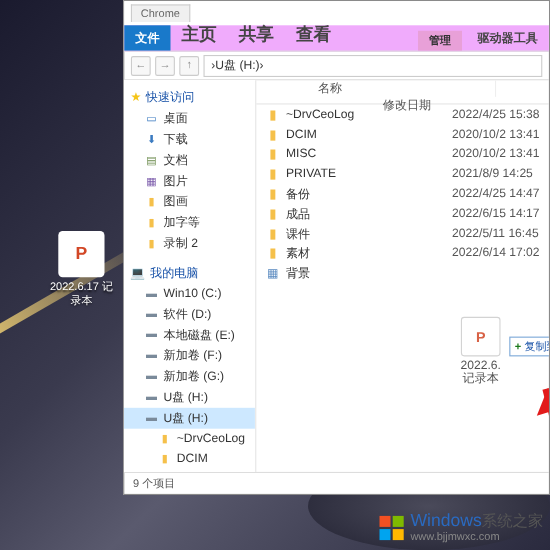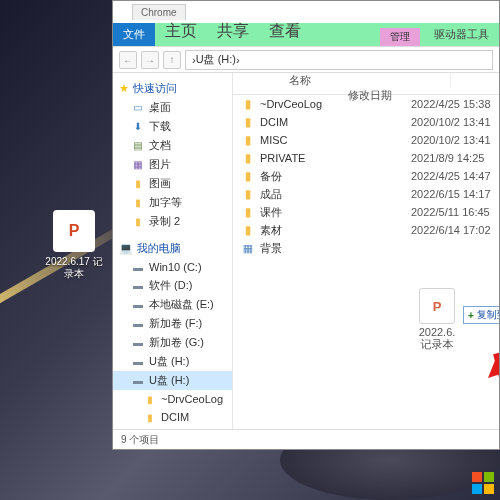--- a/index.html
+++ b/index.html
@@ -9,24 +9,24 @@
 .desktop-bg::before { content: ""; position: absolute; left: -40px; top: 260px; width: 200px; height: 8px; background: linear-gradient(90deg, rgba(255,220,120,0.9), rgba(255,220,120,0)); transform: rotate(-30deg); }
 .desktop-bg::after { content: ""; position: absolute; left: 280px; bottom: 0; width: 220px; height: 80px; background: radial-gradient(ellipse at center, #4a4a5a 0%, #2a2a3a 80%); border-radius: 50%; }
 
 .desktop-icon { position: absolute; left: 44px; top: 210px; width: 60px; text-align: center; color: #fff; font-size: 10px; }
 .desktop-icon .ico { width: 42px; height: 42px; margin: 0 auto 4px; background: #fff; border-radius: 4px; display: flex; align-items: center; justify-content: center; }
 .desktop-icon .ico span { color: #d24726; font-weight: bold; font-size: 16px; }
 .desktop-icon .lbl { text-shadow: 0 1px 2px rgba(0,0,0,0.8); line-height: 1.2; }
 
 .explorer { position: absolute; left: 112px; top: 0; right: 0; bottom: 50px; background: #fff; border: 1px solid #8a8a8a; display: flex; flex-direction: column; font-size: 11px; }
 
-.titlebar { height: 22px; background: #fff; display: flex; align-items: center; padding-left: 19px; color: #666; gap: 8px; }
+.titlebar { height: 22px; background: #fff; display: flex; align-items: center; padding-left: 6px; color: #666; gap: 8px; }
 .titlebar .tab { padding: 2px 8px; border: 1px solid #ccc; border-bottom: none; background: #f0f0f0; font-size: 10px; }
 
-.ribbon-tabs { height: 24px; background: #86efac; display: flex; align-items: flex-end; border-bottom: 1px solid #ddd; }
+.ribbon-tabs { height: 24px; background: #f0abfc; display: flex; align-items: flex-end; border-bottom: 1px solid #ddd; font-weight: bold; }
 .ribbon-tabs .file-tab { background: #1979ca; color: #fff; padding: 4px 10px; font-size: 11px; }
 .ribbon-tabs .tab { padding: 4px 10px; color: #444; font-size: 16px; }
 .ribbon-tabs .tool-tab { background: #e8a0d8; color: #333; padding: 2px 10px; font-size: 10px; margin-left: auto; margin-right: 4px; }
 .ribbon-tabs .tool-sub { padding: 4px 10px; font-size: 11px; color: #444; }
 
 .addr-bar { height: 26px; display: flex; align-items: center; padding: 3px 6px; gap: 4px; border-bottom: 1px solid #ddd; }
 .addr-bar .nav-btn { width: 18px; height: 18px; border: 1px solid #ccc; border-radius: 2px; background: #f7f7f7; display: flex; align-items: center; justify-content: center; color: #888; font-size: 10px; }
 .addr-bar .path { flex: 1; border: 1px solid #ccc; height: 20px; display: flex; align-items: center; padding: 0 6px; font-size: 11px; color: #333; }
 
 .body-area { flex: 1; display: flex; overflow: hidden; }
@@ -297,13 +297,17 @@
   </div>
 </div>
 
 <div class="watermark">
   <div class="logo">
       <div></div>
       <div></div>
       <div></div>
       <div></div>
     </div>
+  <div>
+    <span>Windows</span><span style="color:#555;font-size:14px;">系统之家</span>
+    <span class="sub">www.bjjmwxc.com</span>
+  </div>
 </div>
 
 </body></html>

